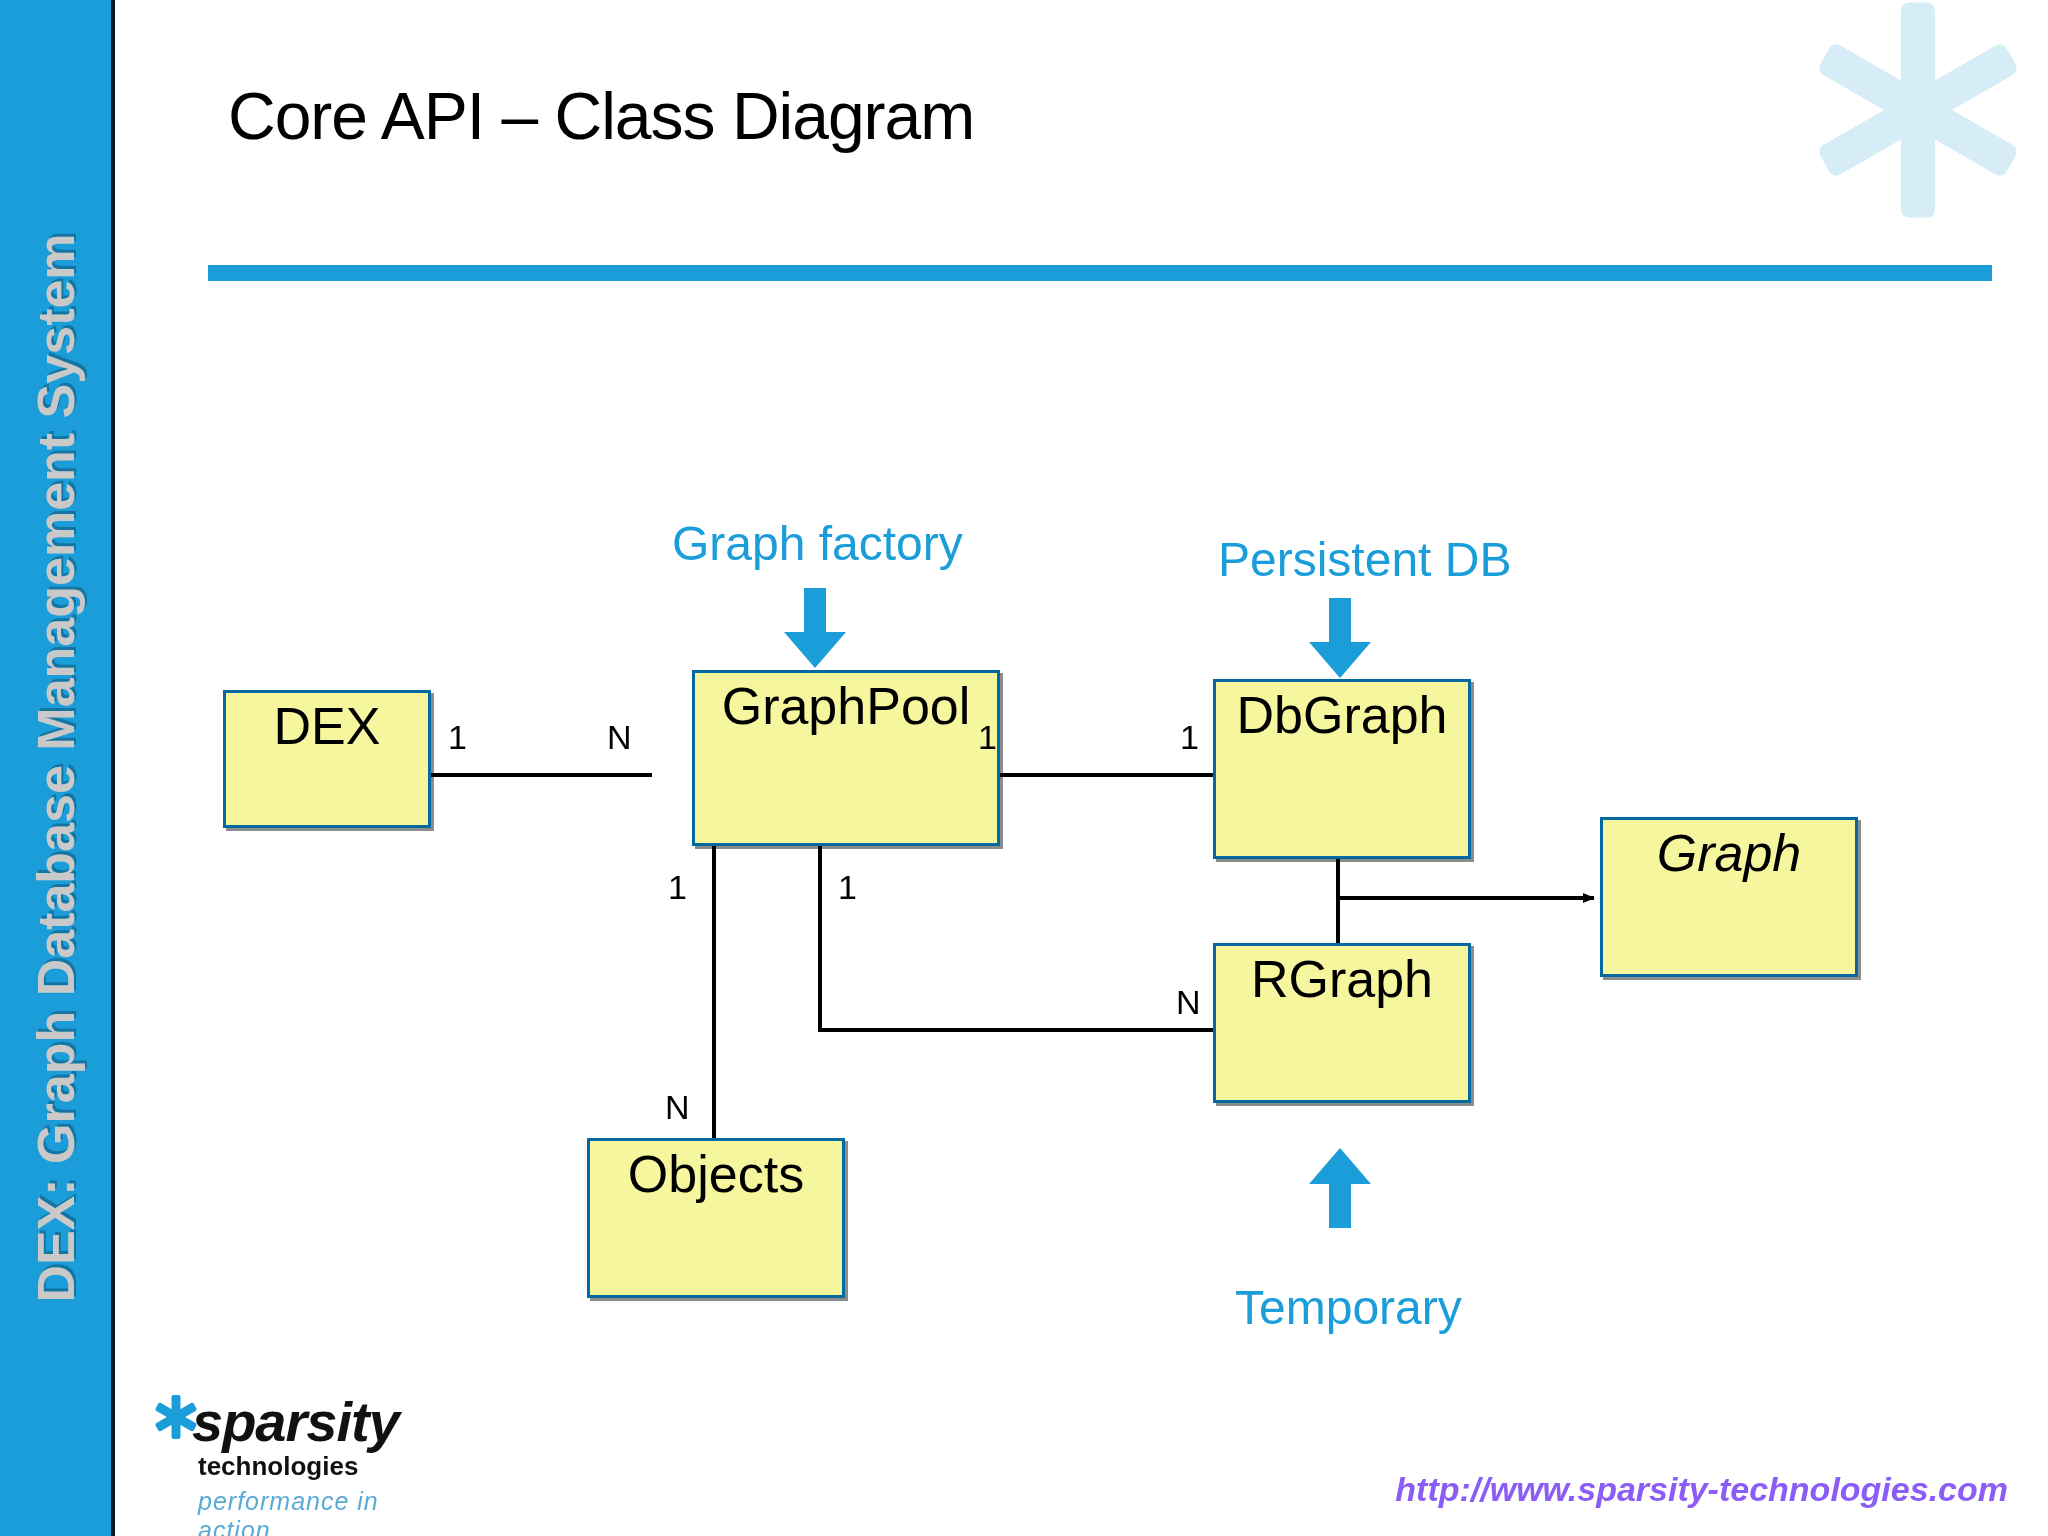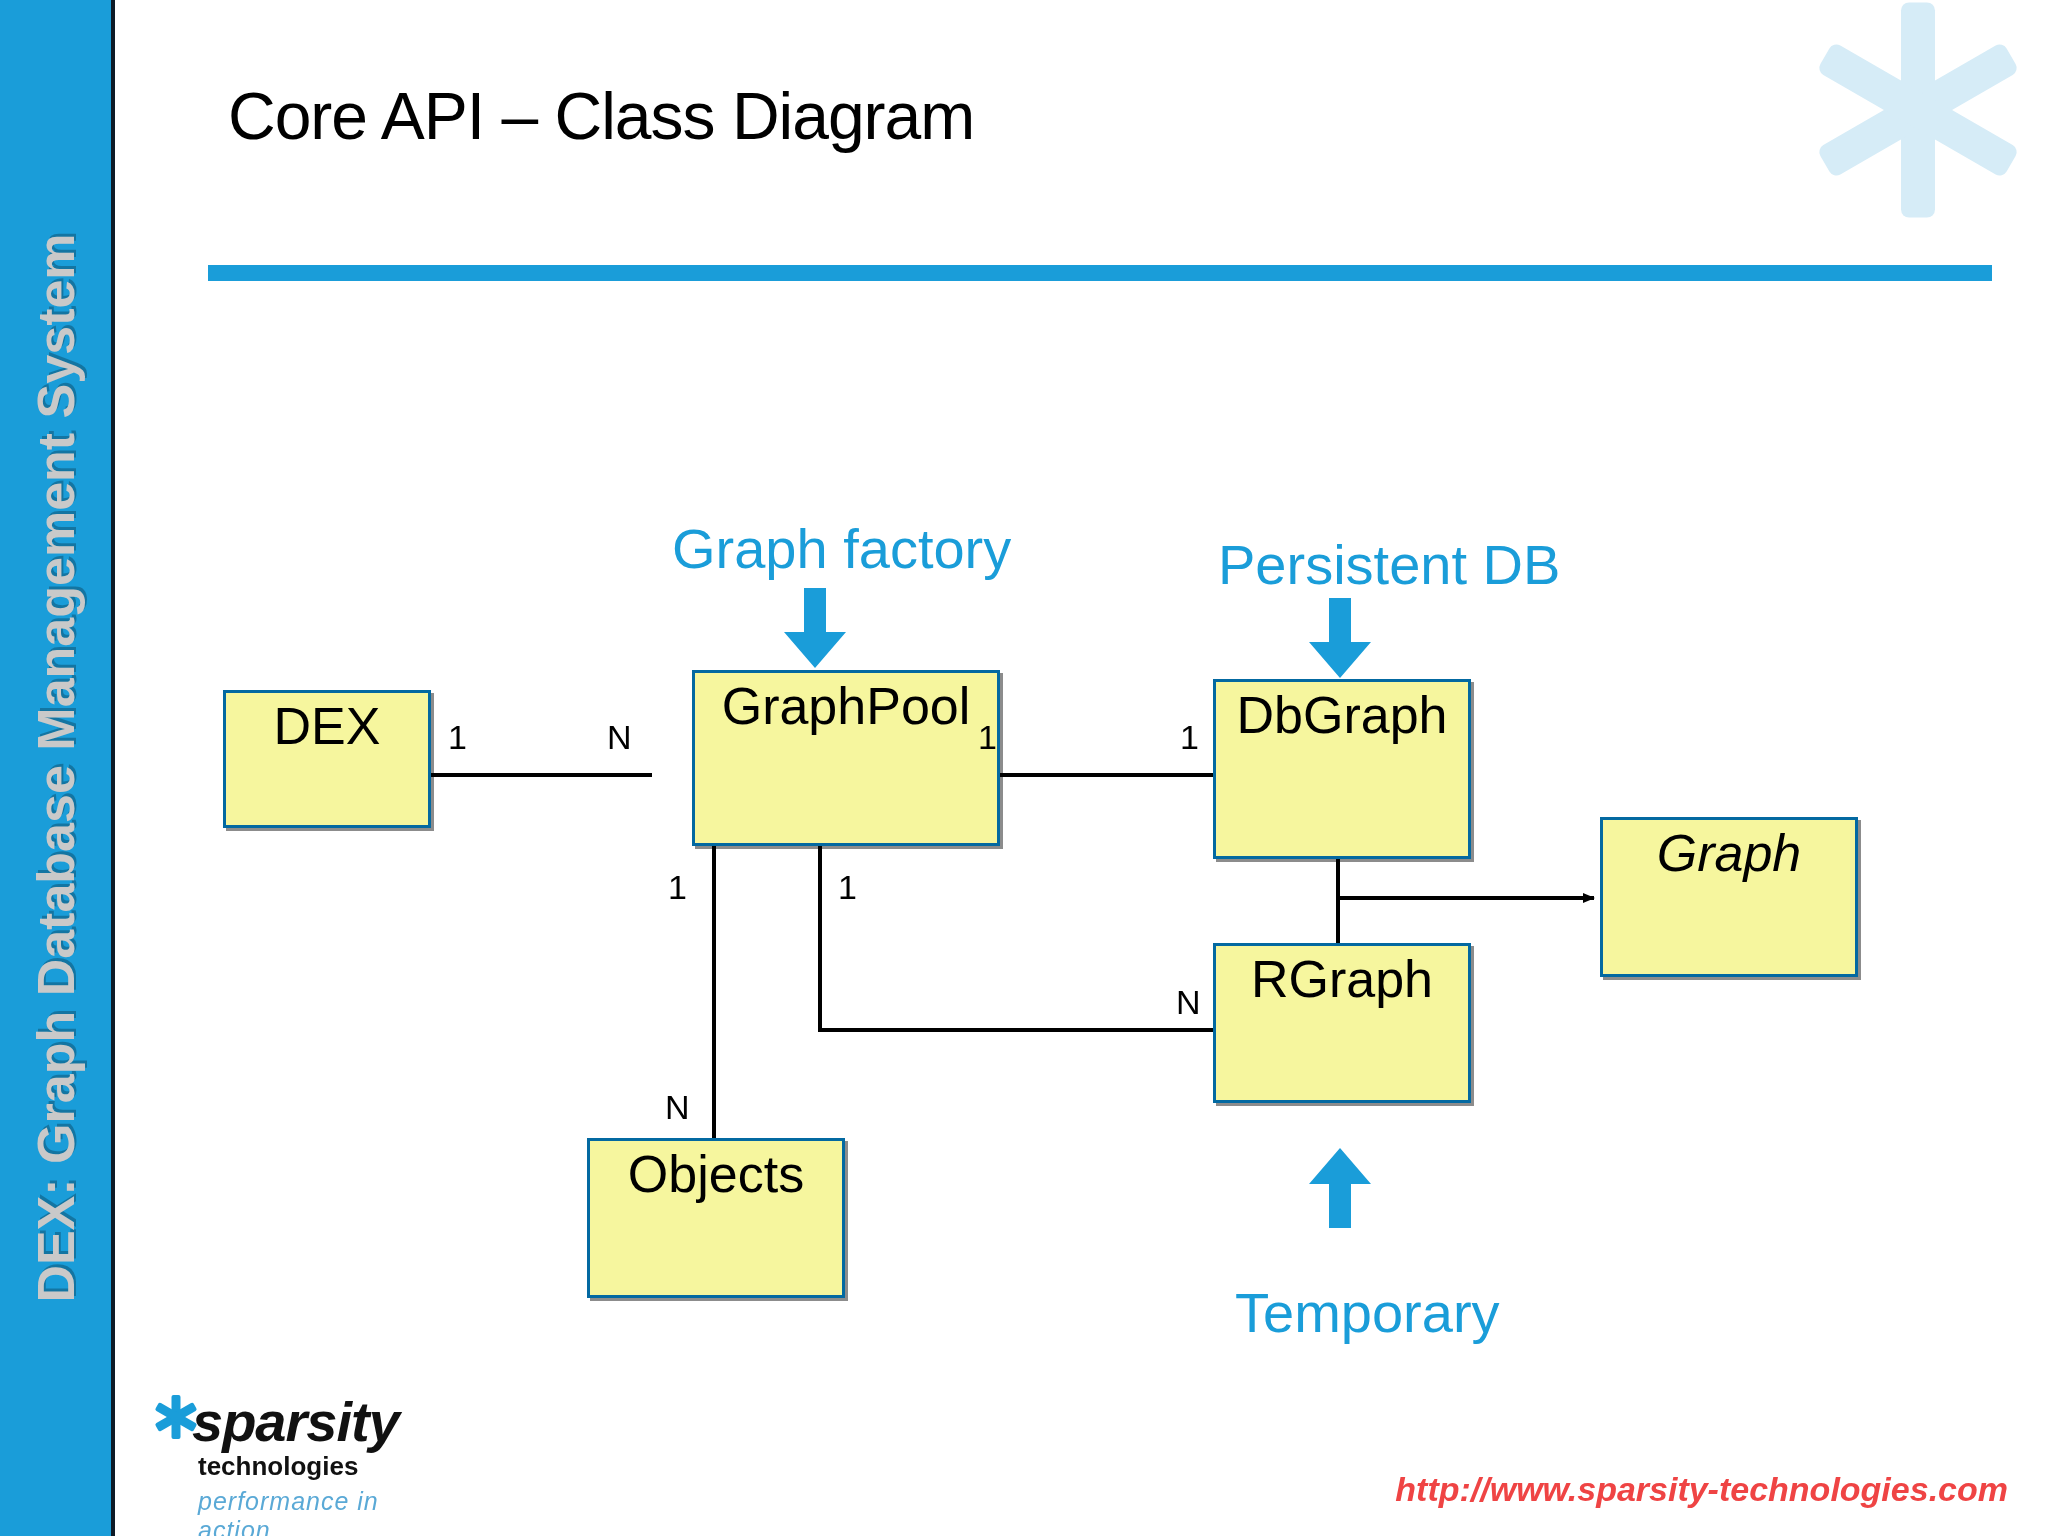--- a/index.html
+++ b/index.html
@@ -81,21 +81,21 @@
   .uml-label.italic{font-style:italic;}
 
   .mult{
     position:absolute;
     font-size:34px;color:#000;
     white-space:nowrap;
   }
 
   .anno{
     position:absolute;
-    font-size:56px;
+    font-size:48px;
     color:#1a9dd9;
     white-space:nowrap;
   }
 
   .blue-arrow{position:absolute;}
 
   
   .logo{position:absolute;left:152px;top:1395px;width:260px;height:115px;}
   .logo .ast{
     position:absolute;left:0;top:-2px;width:48px;height:48px;
@@ -116,21 +116,21 @@
   .logo .sub{
     position:absolute;left:46px;top:56px;
     font-size:26px;font-weight:bold;color:#111;letter-spacing:0px;
   }
   .logo .tag{
     position:absolute;left:46px;top:92px;
     font-size:25px;font-style:italic;color:#5aa9d6;letter-spacing:1px;
   }
   .url{
     position:absolute;right:40px;top:1470px;
-    font-size:34px;font-weight:bold;font-style:italic;color:#ef4444;
+    font-size:34px;font-weight:bold;font-style:italic;color:#8b5cf6;
     white-space:nowrap;
   }
 </style>
 </head>
 <body>
 
 <div id="slide">
 
   <div class="sidebar">
     <div class="sidebar-text">DEX: Graph Database Management System</div>

